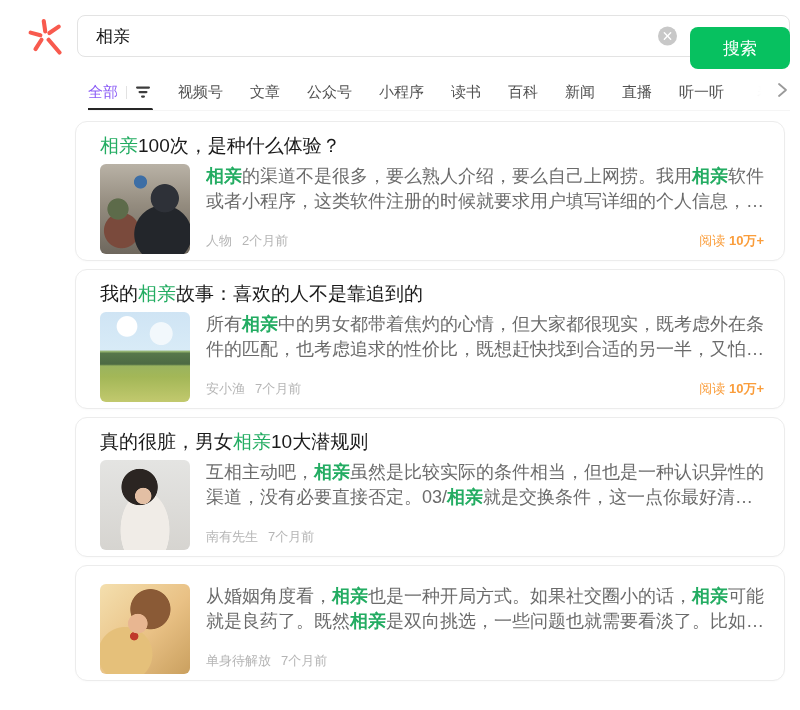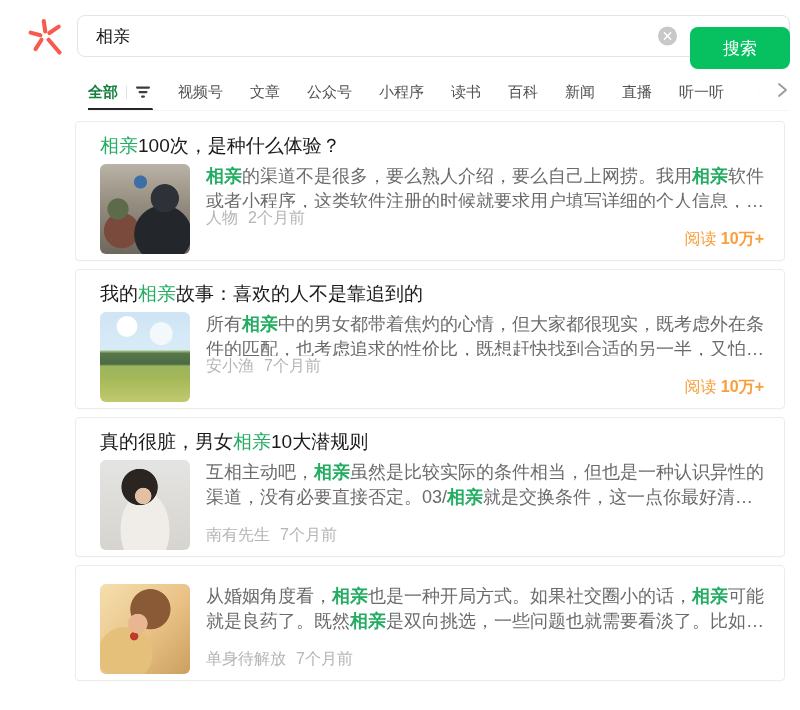--- a/index.html
+++ b/index.html
@@ -22,44 +22,44 @@
   .search-btn{position:absolute;right:0;top:12px;width:100px;height:42px;border:none;
     border-radius:8px;background:var(--green);color:#fff;font-size:17px;cursor:pointer;}
 
   
   .tab-bar{display:flex;align-items:stretch;height:38px;margin:16px 10px 0 88px;
     position:relative;border-bottom:1px solid #f5f5f5;}
   .tabs-scroll{display:flex;gap:27px;align-items:stretch;flex:1;min-width:0;overflow:hidden;}
   .tab,.tab-group{display:flex;align-items:center;font-size:15px;color:var(--tab);
     cursor:pointer;white-space:nowrap;height:38px;}
   .tab-group{position:relative;gap:8px;}
-  .tab-group .tab-label{color:#15803d;font-weight:700;}
+  .tab-group .tab-label{color:#8b5cf6;font-weight:400;}
   .tab-group::after{content:"";position:absolute;left:-2px;right:-2px;bottom:0;height:3px;
     background:#262626;border-radius:2px;}
   .tab-divider{width:1px;height:13px;background:#e2e2e2;}
   .tab.partial{color:#c3c3c3;margin-left:27px;}
   .tab-fade{position:absolute;right:18px;top:0;width:42px;height:100%;
     background:linear-gradient(90deg,rgba(255,255,255,0),#fff 75%);pointer-events:none;}
   .more-btn{display:flex;align-items:center;margin-left:2px;cursor:pointer;background:none;border:none;}
 
   
   .results{margin:10px 15px 0 75px;width:710px;}
-  .card{background:#fff;border:1px solid var(--border);border-radius:4px;
+  .card{background:#fff;border:1px solid var(--border);border-radius:12px;
     padding:12px 20px 6px 24px;margin-bottom:8px;cursor:pointer;
     box-shadow:0 1px 2px rgba(0,0,0,.02);}
   .title{font-size:19px;line-height:24px;font-weight:400;color:var(--txt);
     white-space:nowrap;overflow:hidden;}
   .hl{color:var(--hl);}
   .snippet .hl{font-weight:700;}
   .row{display:flex;gap:16px;margin-top:6px;height:90px;}
   .thumb{width:90px;height:90px;border-radius:6px;flex:0 0 auto;}
   .texts{flex:1;min-width:0;display:flex;flex-direction:column;}
   .snippet{font-size:18px;line-height:25px;color:var(--snip);
     display:-webkit-box;-webkit-line-clamp:2;-webkit-box-orient:vertical;overflow:hidden;}
-  .meta{display:flex;align-items:flex-start;margin-top:auto;padding-bottom:4px;font-size:16px;color:var(--meta);flex-direction:column;}
+  .meta{display:flex;align-items:flex-end;margin-top:auto;padding-bottom:4px;font-size:13px;color:var(--meta);}
   .meta-left{display:flex;gap:10px;}
   .read{margin-left:auto;color:var(--orange);}
   .read-num{font-weight:700;}
 
   
   .t-street{background:
     radial-gradient(circle at 72% 38%, #2e3138 16%, transparent 17%),
     radial-gradient(circle at 70% 78%, #23262b 30%, transparent 31%),
     radial-gradient(circle at 20% 50%, #5d6b4a 12%, transparent 13%),
     radial-gradient(circle at 24% 74%, #7a4a3c 18%, transparent 19%),

